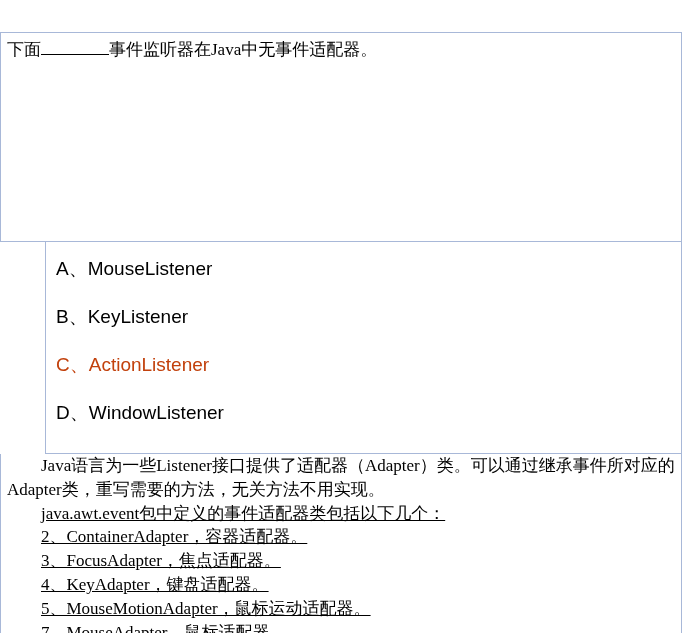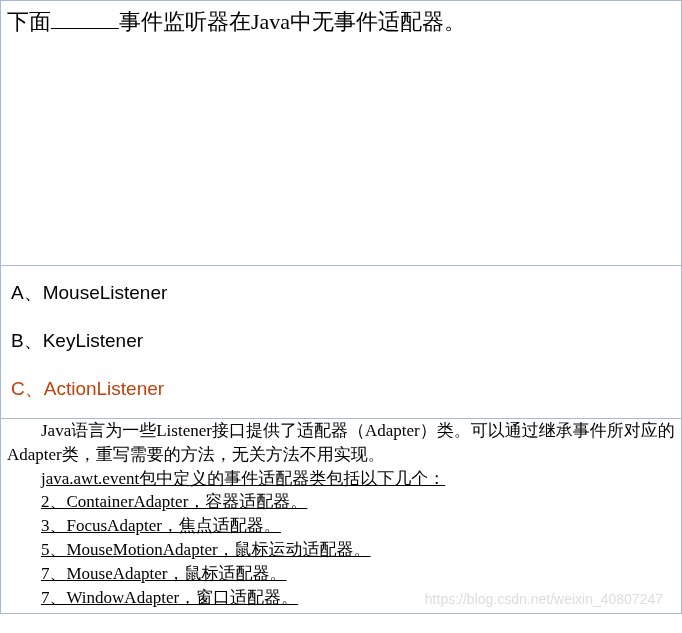--- a/index.html
+++ b/index.html
@@ -10,39 +10,41 @@
     body {
       font-family: "SimSun", "宋体", serif;
       background: #ffffff;
       width: 682px;
       height: 633px;
       overflow: hidden;
     }
     .question-box {
       border: 1px solid #a8b8d8;
       padding: 4px 6px;
-      height: 266px;
-      font-size: 22px;
+      height: 210px;
+      font-size: 17px;
       color: #000;
       line-height: 1.5;
+      margin-top: 32px;
     }
     .blank {
       display: inline-block;
       border-bottom: 1px solid #000;
       width: 68px;
       height: 1em;
       vertical-align: baseline;
     }
     .options-area {
       border: 1px solid #a8b8d8;
       border-top: none;
-      padding: 14px 10px 10px 10px;
+      padding: 14px 10px 21px 10px;
       font-family: Arial, "Microsoft YaHei", sans-serif;
       font-size: 19px;
       color: #000;
+      margin-left: 45px;
     }
     .option-row {
       margin-bottom: 22px;
     }
     .option-row:last-child {
       margin-bottom: 6px;
     }
     .option-row.correct {
       color: #c2410c;
     }
@@ -88,26 +90,30 @@
 <div class="options-area">
   <div class="option-row">
     <span class="option-letter">A</span><span class="option-sep">、</span><span class="option-text">MouseListener</span>
   </div>
   <div class="option-row">
     <span class="option-letter">B</span><span class="option-sep">、</span><span class="option-text">KeyListener</span>
   </div>
   <div class="option-row correct">
     <span class="option-letter">C</span><span class="option-sep">、</span><span class="option-text">ActionListener</span>
   </div>
+  <div class="option-row">
+    <span class="option-letter">D</span><span class="option-sep">、</span><span class="option-text">WindowListener</span>
+  </div>
 </div>
 
 <div class="explanation-box">
   <div style="text-indent:2em;">
     <span>Java语言为一些Listener接口提供了适配器（Adapter）类。可以通过继承事件所对应的Adapter类，重写需要的方法，无关方法不用实现。</span>
   </div>
   <div class="exp-line-indent">java.awt.event包中定义的事件适配器类包括以下几个：</div>
   <div class="exp-line-indent">2、ContainerAdapter，容器适配器。</div>
   <div class="exp-line-indent">3、FocusAdapter，焦点适配器。</div>
+  <div class="exp-line-indent">4、KeyAdapter，键盘适配器。</div>
   <div class="exp-line-indent">5、MouseMotionAdapter，鼠标运动适配器。</div>
   <div class="exp-line-indent">7、MouseAdapter，鼠标适配器。</div>
   <div class="exp-line-indent">7、WindowAdapter，窗口适配器。</div>
   <div class="watermark">https://blog.csdn.net/weixin_40807247</div>
 </div>
 
 </body></html>

